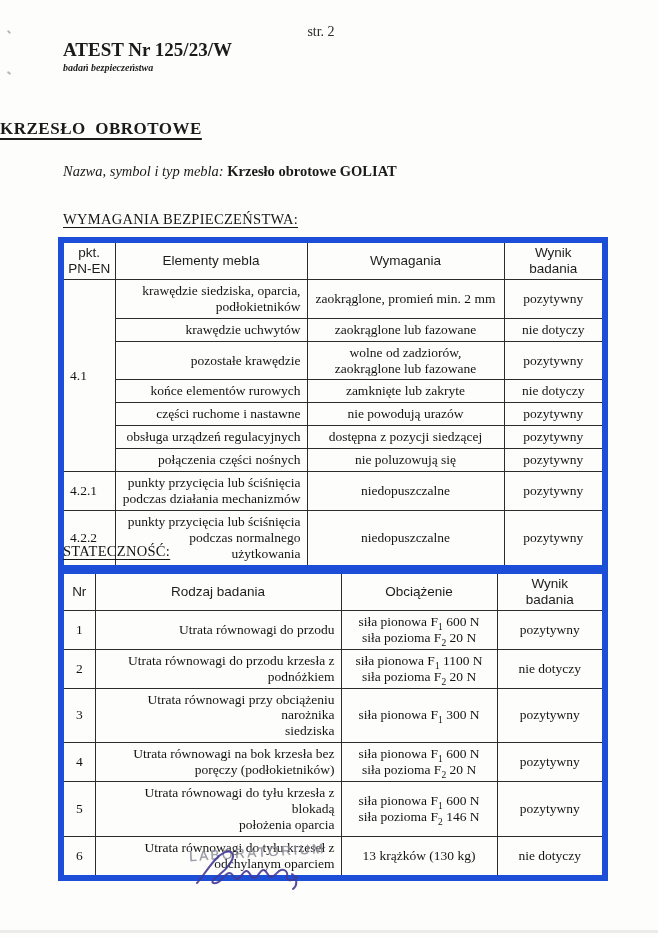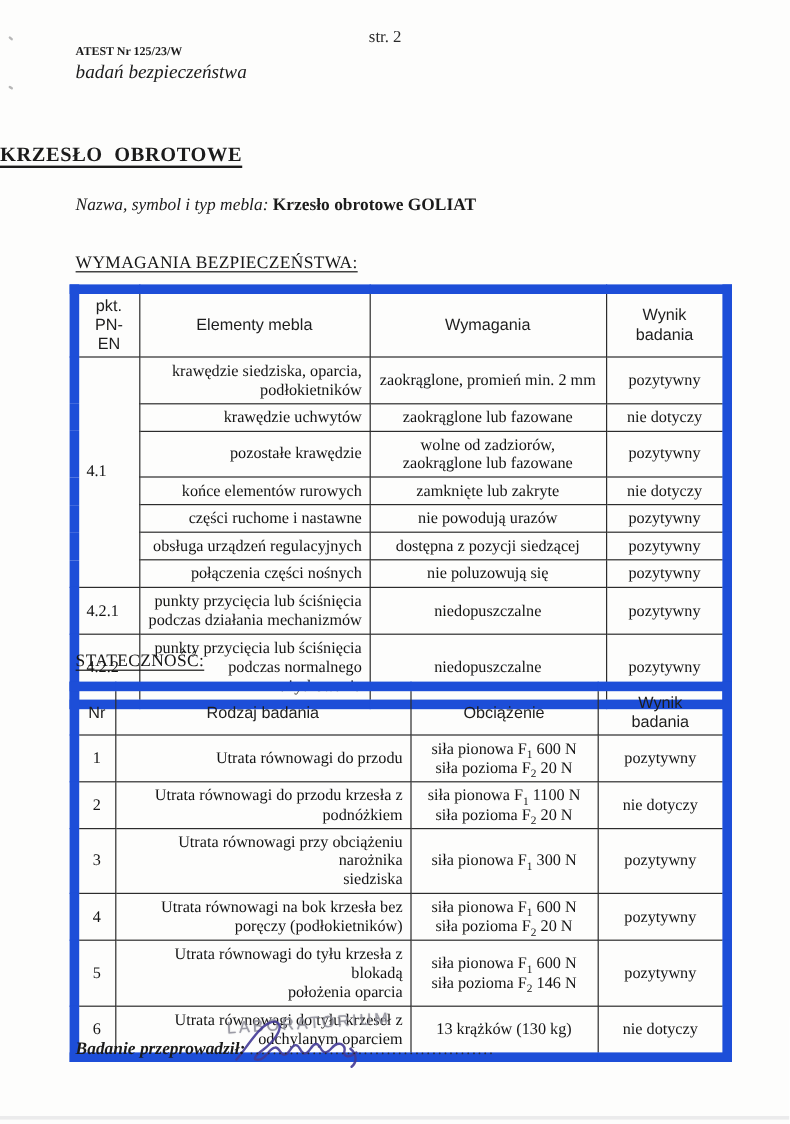--- a/index.html
+++ b/index.html
@@ -5,41 +5,41 @@
   html,body{margin:0;padding:0;background:#ffffff;}
   .page{
     position:relative;width:658px;height:937px;overflow:hidden;
     background:#fdfdfc;color:#1b1b1b;
     font-family:"Liberation Serif", serif;
     -webkit-font-smoothing:antialiased;
   }
   .abs{position:absolute;}
   .page-num{top:24px;left:0;width:642px;text-align:center;font-size:14px;color:#2a2a2a;}
   .atest{top:38px;left:63px;line-height:1.25;}
-  .atest-title{font-weight:bold;font-size:10px;}
-  .atest-sub{font-style:italic;font-size:16px;}
+  .atest-title{font-weight:bold;font-size:19px;text-align:center;}
+  .atest-sub{font-style:italic;font-size:10px;font-weight:bold;}
   .doc-title{
     top:119px;left:0;width:658px;
     font-size:17px;font-weight:bold;letter-spacing:.5px;white-space:pre;
     text-decoration:underline;text-underline-offset:4px;text-decoration-thickness:1.5px;
   }
   .name-line{top:163px;left:63px;font-size:14.5px;white-space:pre;}
   .name-label{font-style:italic;}
   .name-value{font-weight:bold;}
   .sec-heading{
     font-size:14.5px;letter-spacing:.3px;color:#161616;
     text-decoration:underline;text-underline-offset:3px;text-decoration-thickness:1.2px;
   }
   .sec1{top:211px;left:63px;}
   .sec2{top:543px;left:63px;}
   .tbl-wrap1{top:237px;left:58px;}
   .tbl-wrap2{top:568px;left:58px;}
   table.doc{
     border-collapse:collapse;table-layout:fixed;width:544px;
-    border:8px solid #1d4ed8;
+    border:6px solid #1d4ed8;
   }
   table.doc th, table.doc td{
     border:1.4px solid #2c2c2c;
     vertical-align:middle;
     padding:3px 6px;
     line-height:1.18;
     overflow:hidden;
   }
   table.doc th{
     font-family:"Liberation Sans", sans-serif;
@@ -216,16 +216,15 @@
         </tbody>
     </table>
   </div>
 
   <div class="abs stamp" style="color: rgb(139, 139, 150);">LABORATORIUM</div>
 
   <svg class="abs signature-svg" width="145" height="55" viewBox="0 0 145 55">
     <path id="sig-path" fill="none" stroke="#433a96" stroke-width="2" stroke-linecap="round" stroke-linejoin="round" opacity="0.9" d="M4,40 C8,36 14,26 22,17 C28,10 36,6 39,10 C43,15 34,26 26,32 C19,37 17,41 23,40 C29,39 31,31 36,30 C40,29 40,36 44,36 C48,36 49,29 53,28 C57,27 57,35 61,35 C65,35 66,28 70,27 C74,26 74,34 78,34 C82,34 84,28 88,27 C92,26 95,29 94,33 C93,38 98,39 104,34 M99,31 C104,35 105,42 100,46"></path>
   </svg>
 
-  <div class="abs sign-line"><span class="sign-label">Badanie przeprowadził: </span><span class="sign-dots">...........................................</span></div>
 
   <div class="abs bottom-strip"></div>
 </div>
 
 </body></html>

